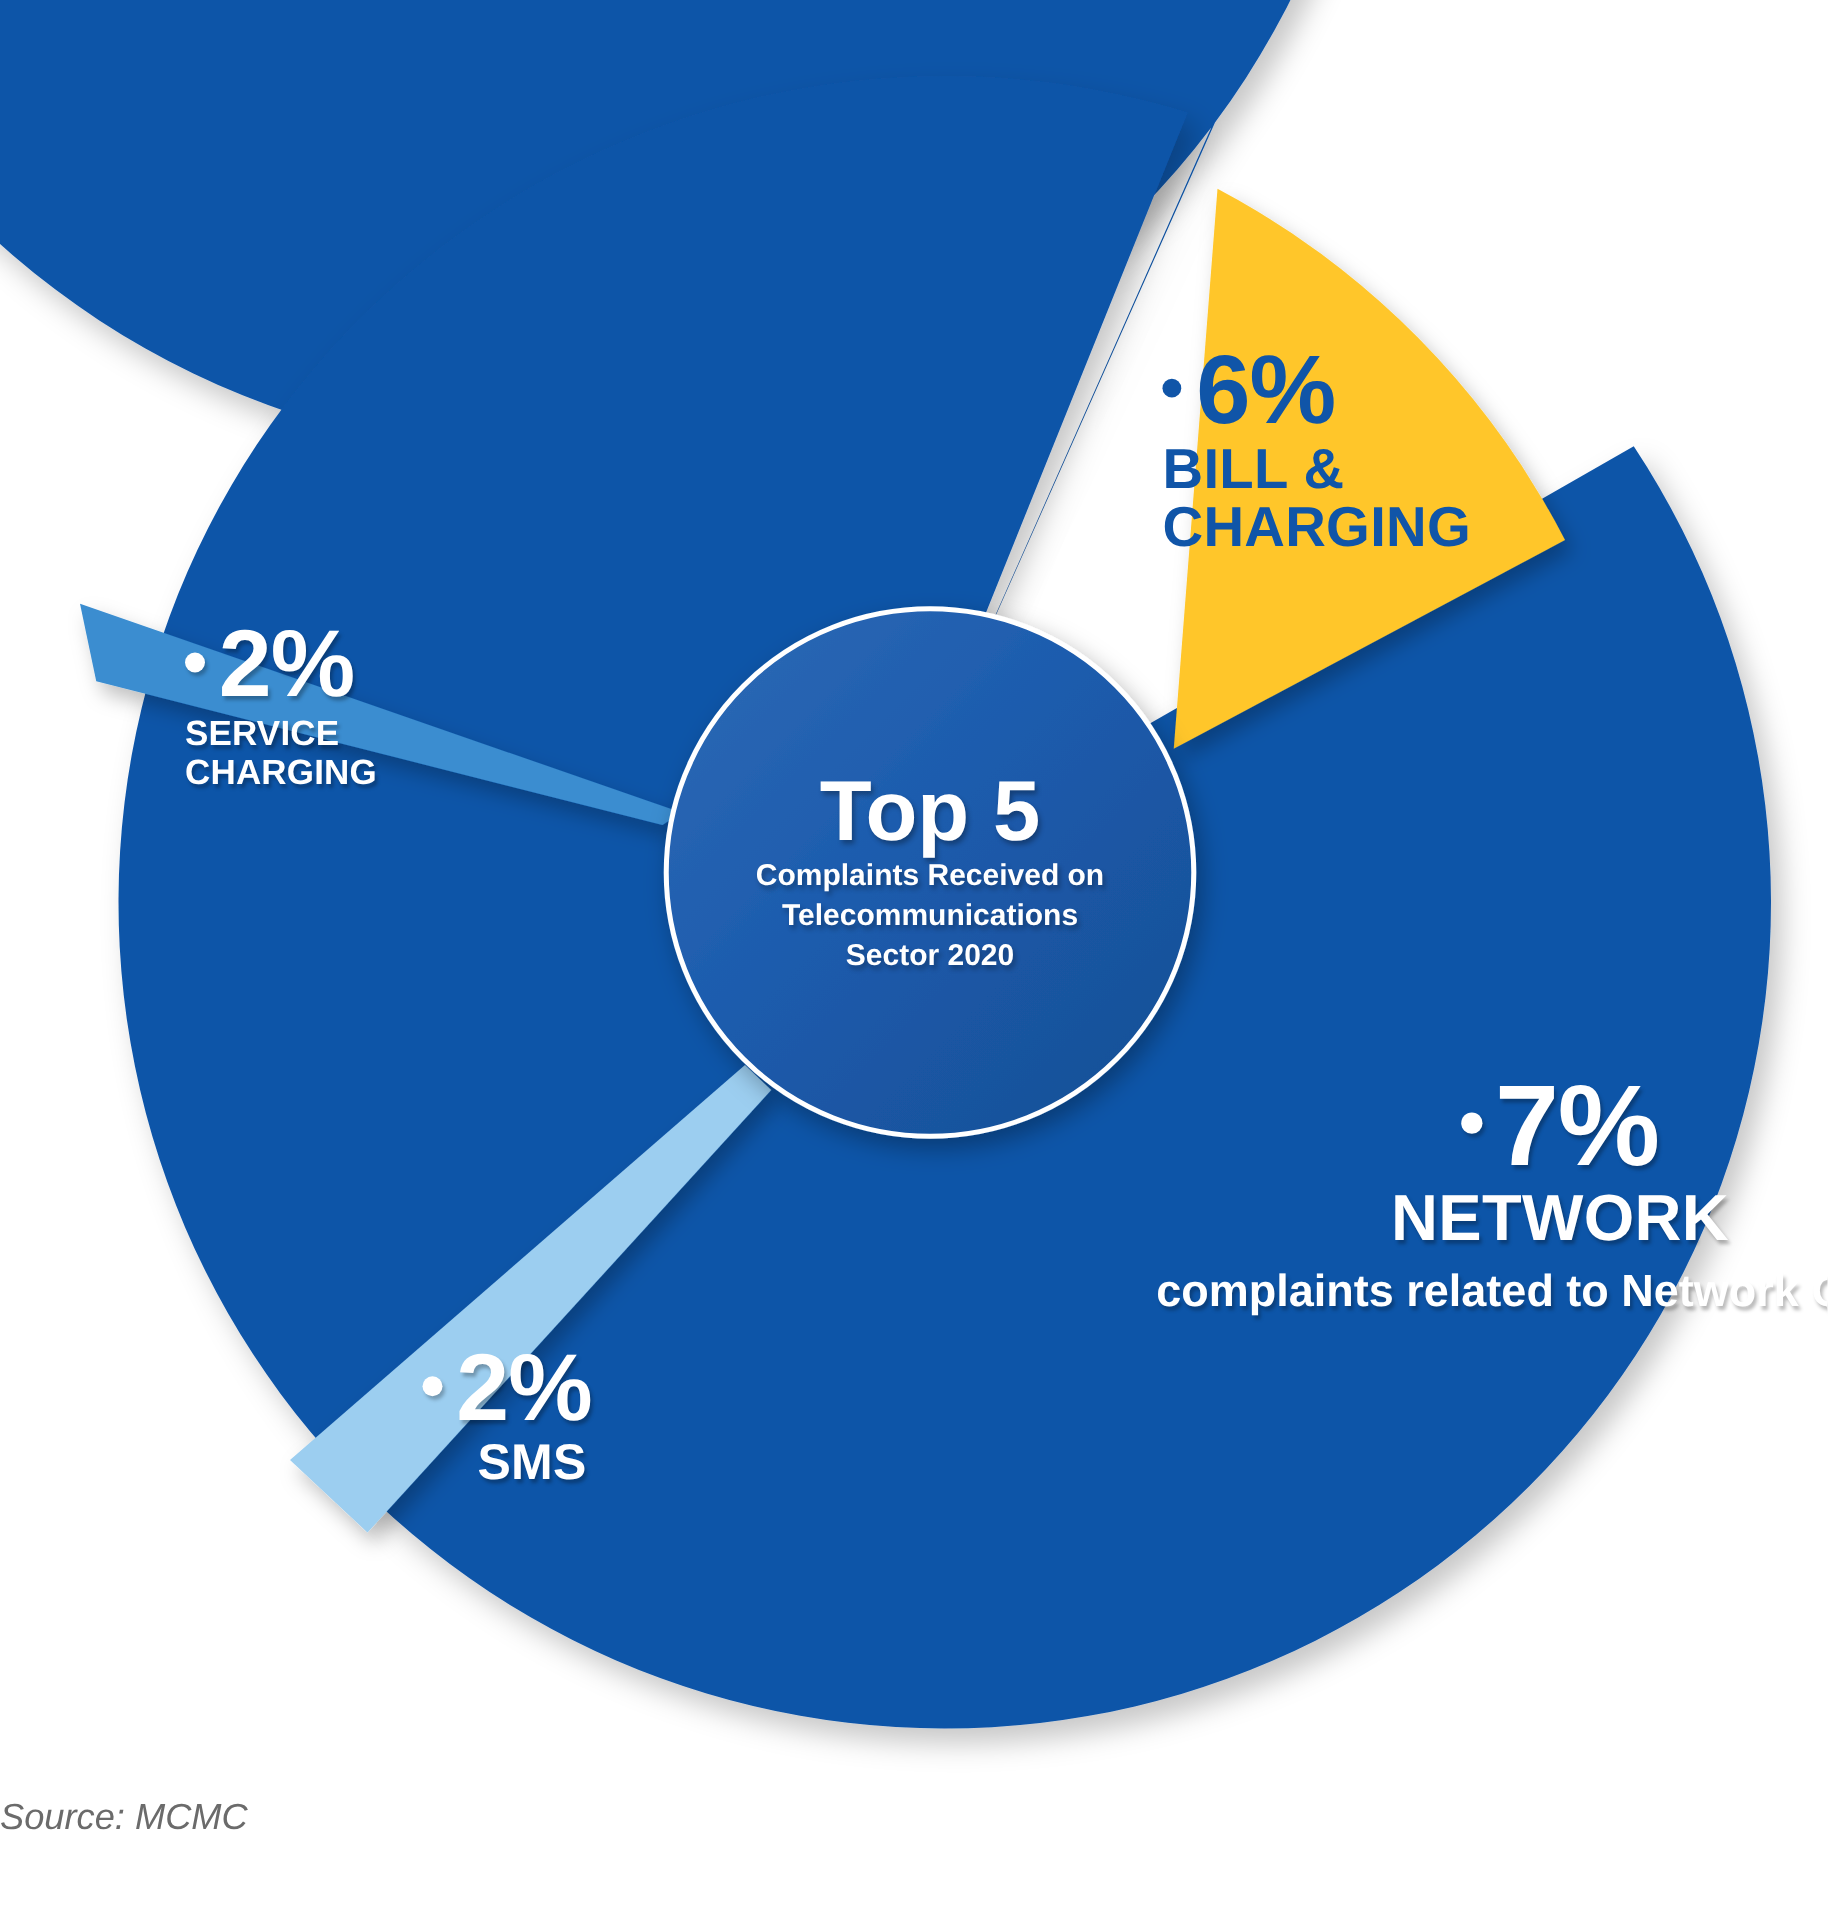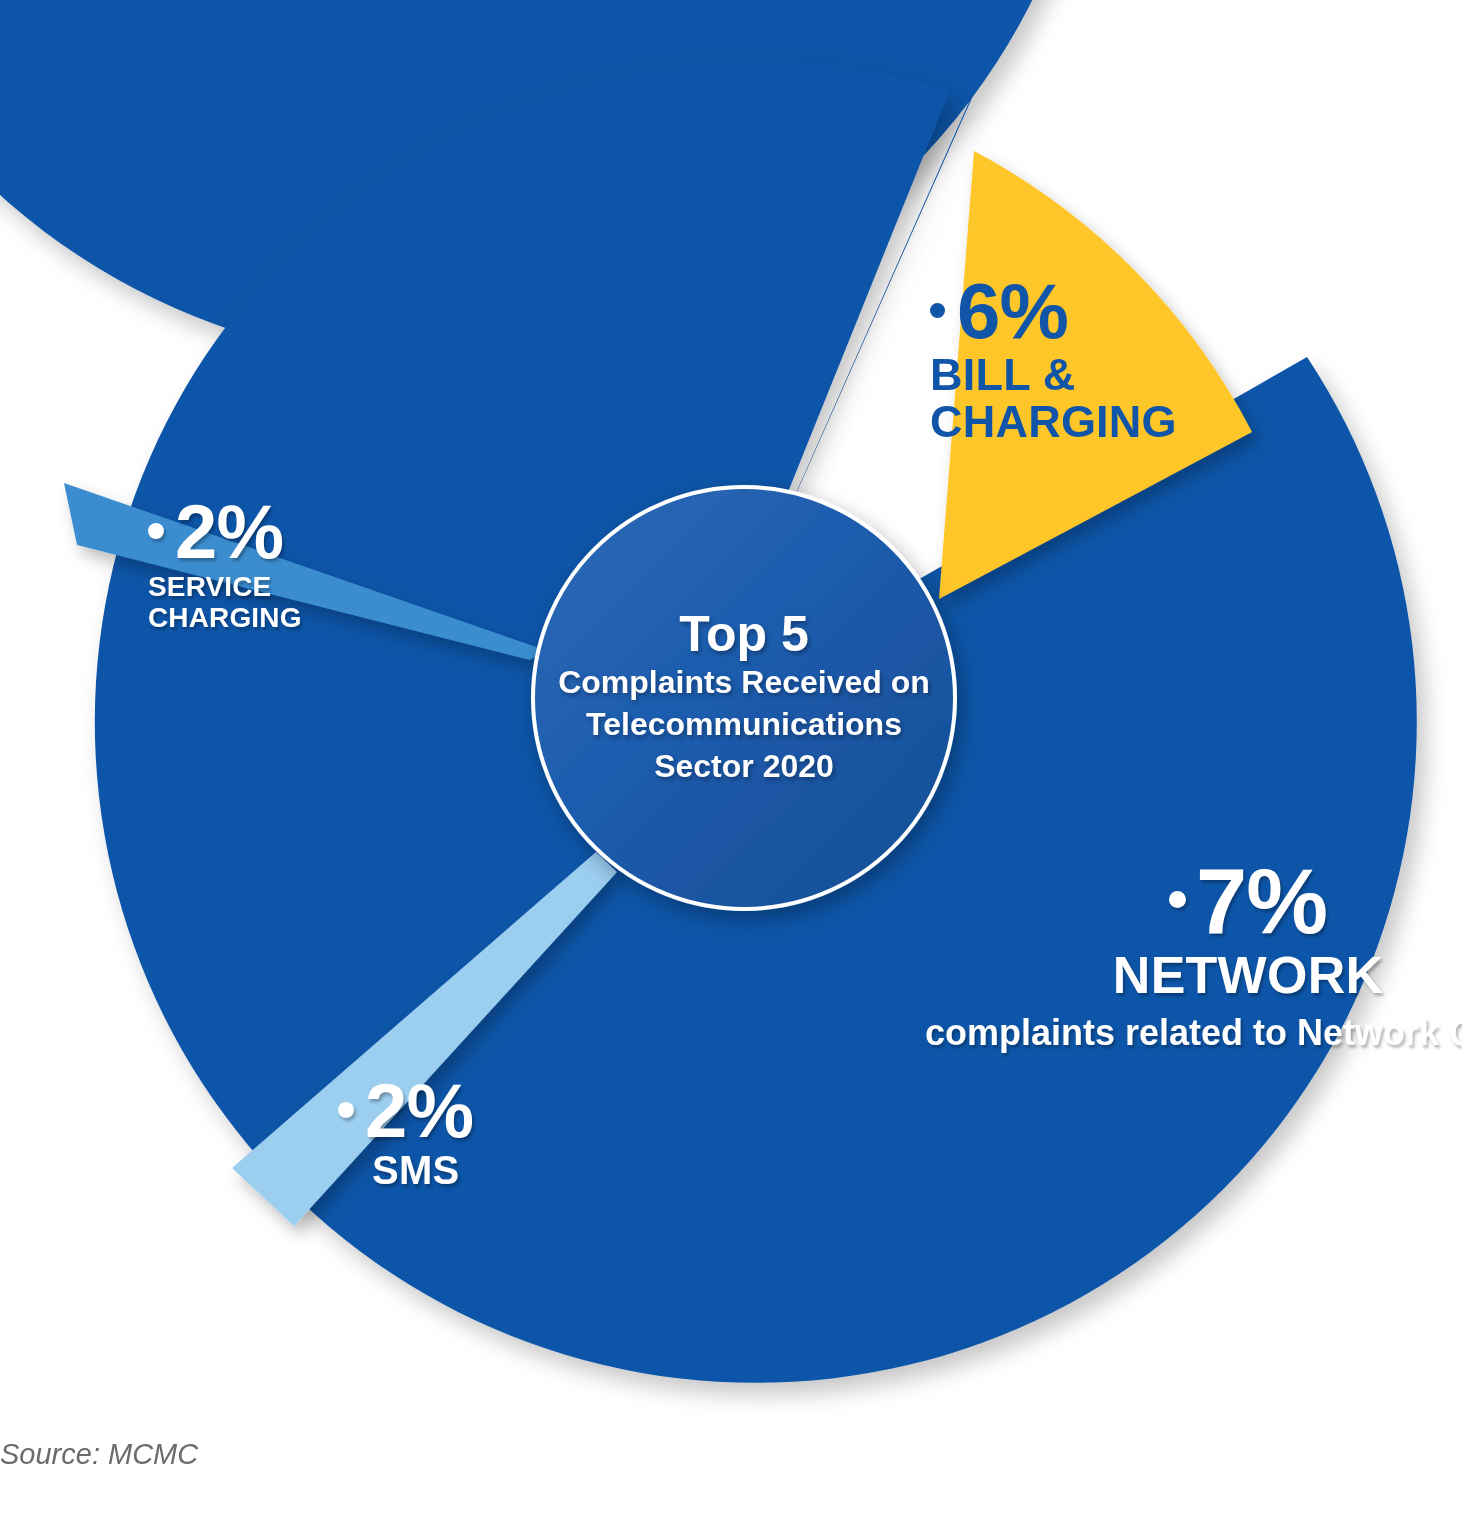--- a/index.html
+++ b/index.html
@@ -82,21 +82,21 @@
     margin-right: 11px; margin-bottom: 13px;
     box-shadow: 2px 3px 3px rgba(0,0,0,0.25);
   }
 
   
   #label-sms {
     left: 338px;
     top: 1073px;
   }
   #label-sms .pct { font-size: 76px; }
-  #label-sms .cat { font-size: 40px; margin-top: 1px; margin-left: 34px; }
+  #label-sms .cat { font-size: 40px; margin-top: 1px; margin-left: 44px; }
   #label-sms .bullet {
     width: 16px; height: 16px; background: #ffffff;
     margin-right: 11px; margin-bottom: 13px;
     box-shadow: 2px 3px 3px rgba(0,0,0,0.25);
   }
 
   
   #label-network {
     left: 925px;
     top: 855px;
@@ -121,27 +121,27 @@
     display: flex;
     flex-direction: column;
     align-items: center;
     justify-content: center;
     text-align: center;
     color: #ffffff;
     text-shadow: 2px 3px 4px rgba(0,0,0,0.30);
     pointer-events: none;
   }
   #center-text .ct-title {
-    font-size: 50px;
+    font-size: 68px;
     font-weight: bold;
     line-height: 1.0;
     margin-bottom: 2px;
   }
   #center-text .ct-sub {
-    font-size: 32px;
+    font-size: 24px;
     font-weight: bold;
     line-height: 1.32;
   }
 
   
   #source-note {
     position: absolute;
     left: 0;
     right: 0;
     top: 1438px;

